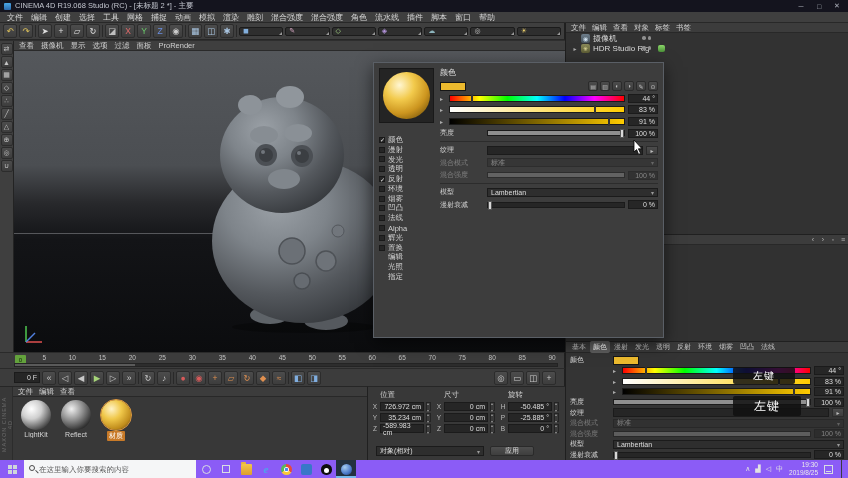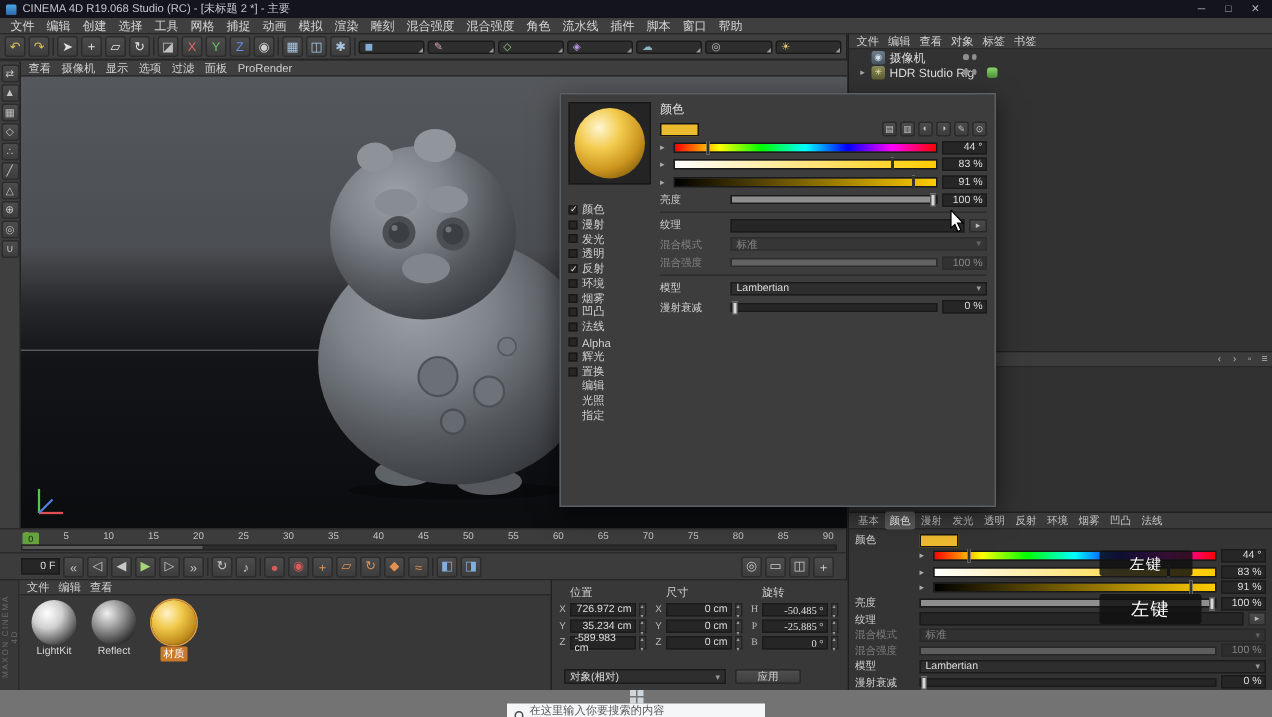--- a/index.html
+++ b/index.html
@@ -142,21 +142,21 @@
   .me-div{height:1px;background:#2c2c2c;margin:3px 0;}
   .me-lbl{width:44px;font-size:7px;color:#cfcfcf;flex:none;white-space:nowrap;}
 
   
   .keyhint{position:absolute;background:rgba(16,16,16,.85);color:#fff;display:flex;align-items:center;justify-content:center;border-radius:2px;z-index:60;letter-spacing:1px;}
   .kh1{left:733px;top:367px;width:62px;height:17px;font-size:10px;}
   .kh2{left:733px;top:396px;width:68px;height:20px;font-size:12px;}
   .cursor{position:absolute;left:633px;top:140px;z-index:200;}
 
   
-  .taskbar{left:0;top:460px;width:848px;height:18px;background:#737373;display:flex;align-items:center;z-index:100;flex-direction:column;}
+  .taskbar{left:0;top:460px;width:848px;height:18px;background:#8b5cf6;display:flex;align-items:center;z-index:100;}
   .start{width:24px;height:18px;display:flex;align-items:center;justify-content:center;}
   .winlogo{display:grid;grid-template-columns:4px 4px;grid-gap:1px;}
   .winlogo i{width:4px;height:4px;background:#cfd6db;}
   .searchbox{position:relative;width:172px;height:18px;background:#f5f6f7;display:flex;align-items:center;}
   .mag{position:absolute;left:5px;top:5px;width:6px;height:6px;border:1px solid #4a4a4a;border-radius:50%;}
   .mag::after{content:"";position:absolute;left:5px;top:5px;width:3.5px;height:1px;background:#4a4a4a;transform:rotate(45deg);}
   .searchbox input{border:none;outline:none;background:transparent;margin-left:15px;width:150px;font-size:7.5px;color:#333;font-family:inherit;}
   .searchbox input::placeholder{color:#5a5a5a;}
   .tvi{width:20px;height:18px;display:flex;align-items:center;justify-content:center;}
   .circ{width:9px;height:9px;border:1px solid #d8dde2;border-radius:50%;}
@@ -746,21 +746,21 @@
           <span class="ax">Y</span>
           <span class="field cfield">35.234 cm</span>
           <span class="spin"></span>
         </div>
       <div class="crow">
           <span class="ax">Z</span>
           <span class="field cfield">-589.983 cm</span>
           <span class="spin"></span>
         </div>
     </div>
-    <div class="cg" style="left:132px;font-family:Liberation Serif, serif;">
+    <div class="cg" style="left:132px;">
       <div class="cg-title">旋转</div>
       <div class="crow">
           <span class="ax">H</span>
           <span class="field cfield">-50.485 °</span>
           <span class="spin"></span>
         </div>
       <div class="crow">
           <span class="ax">P</span>
           <span class="field cfield">-25.885 °</span>
           <span class="spin"></span>

